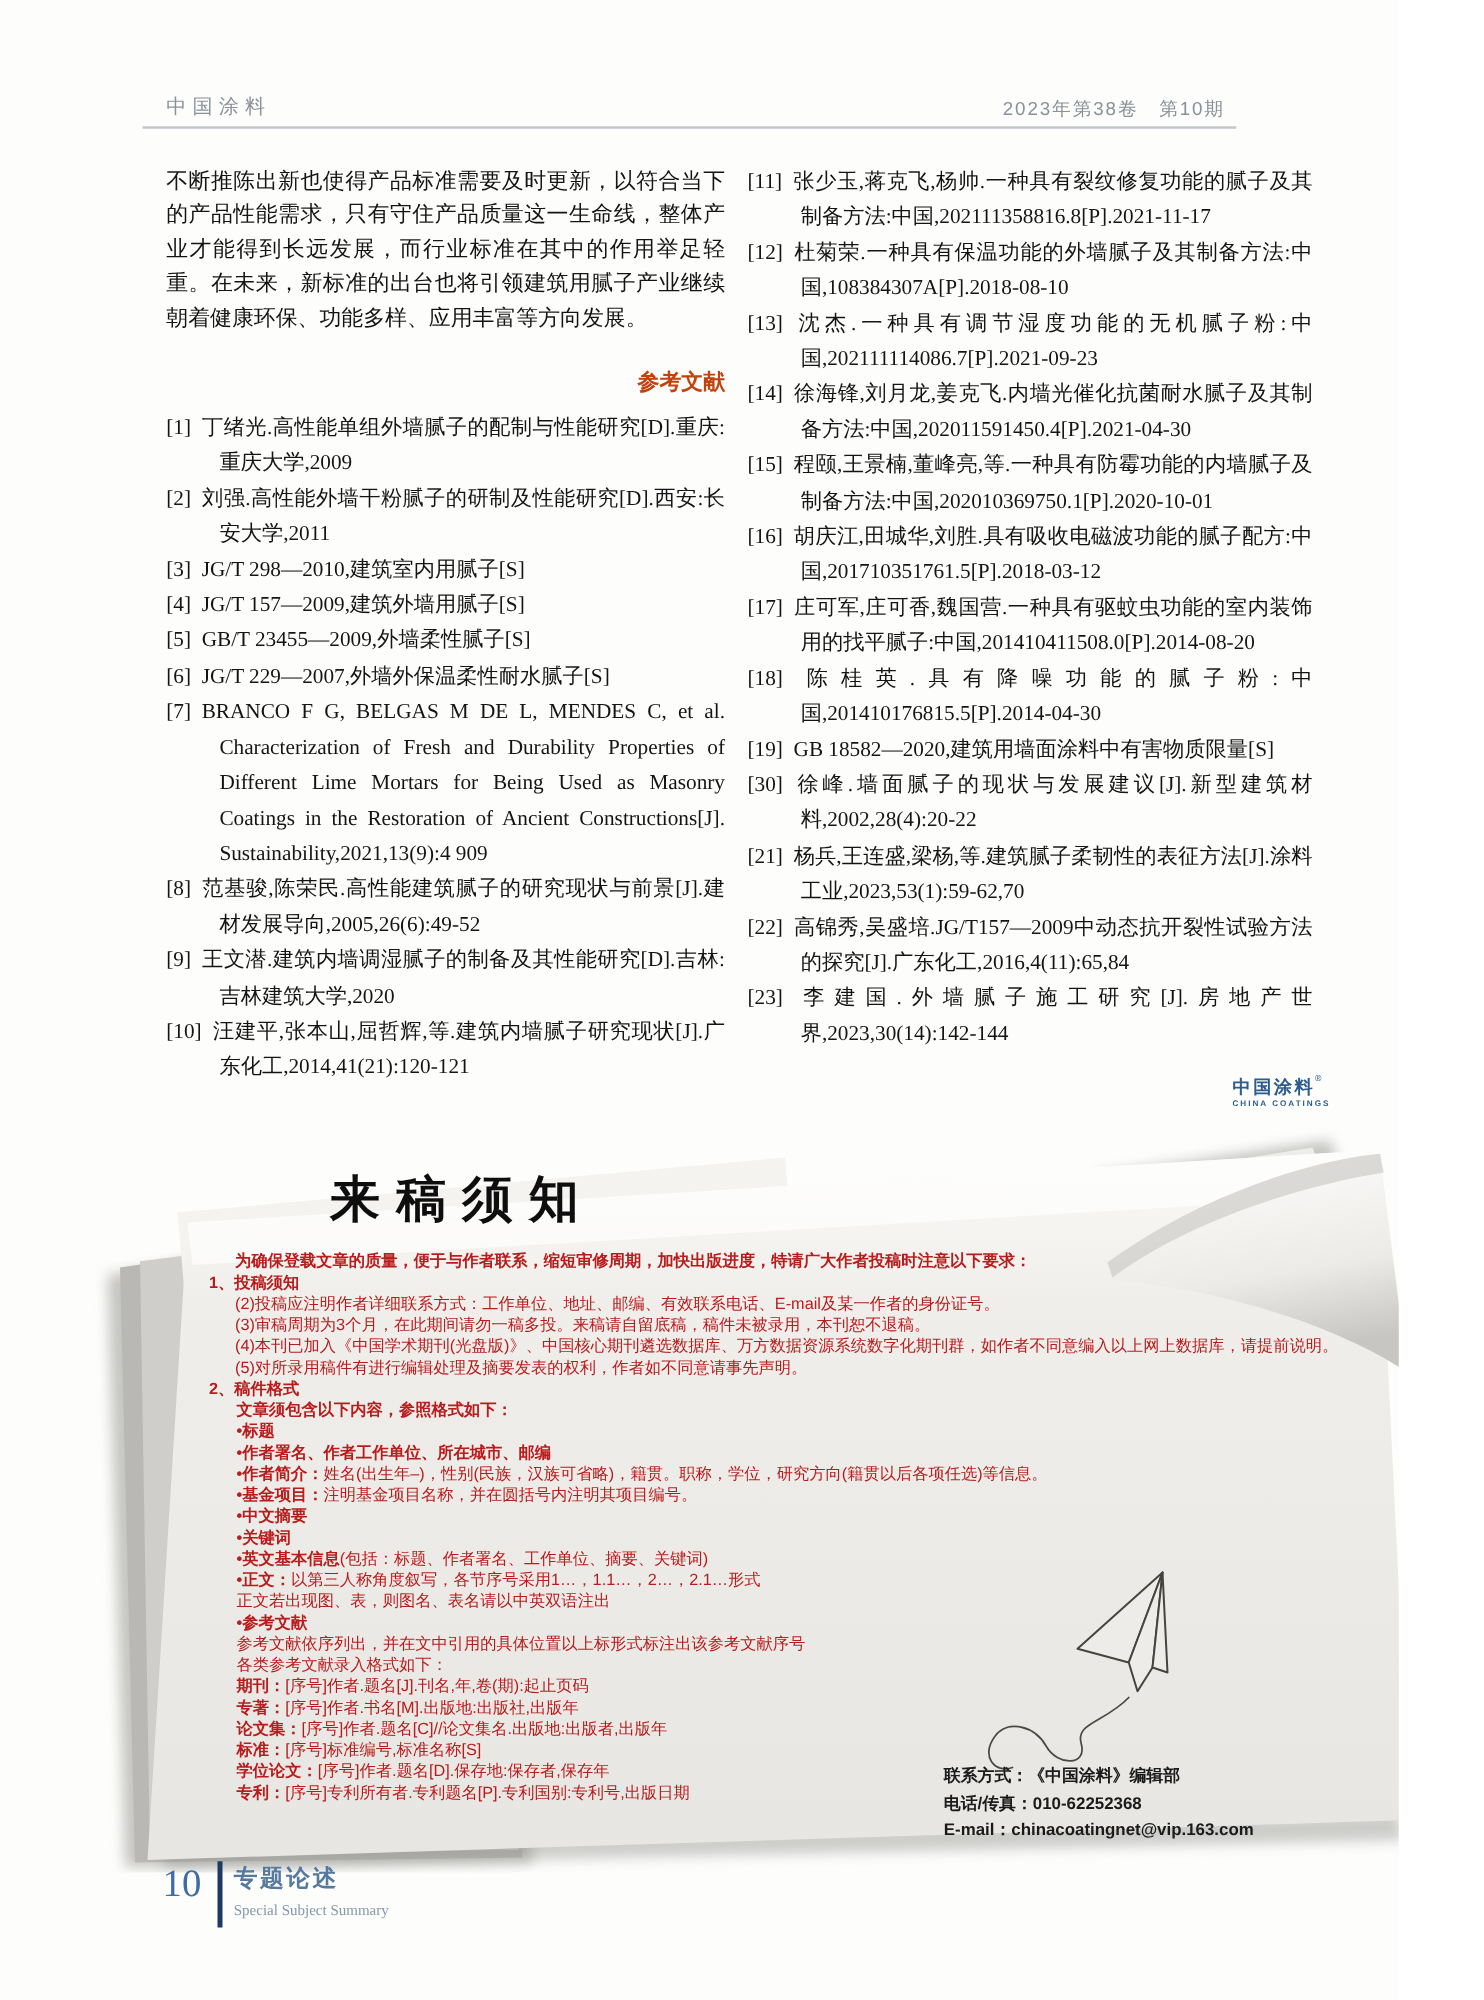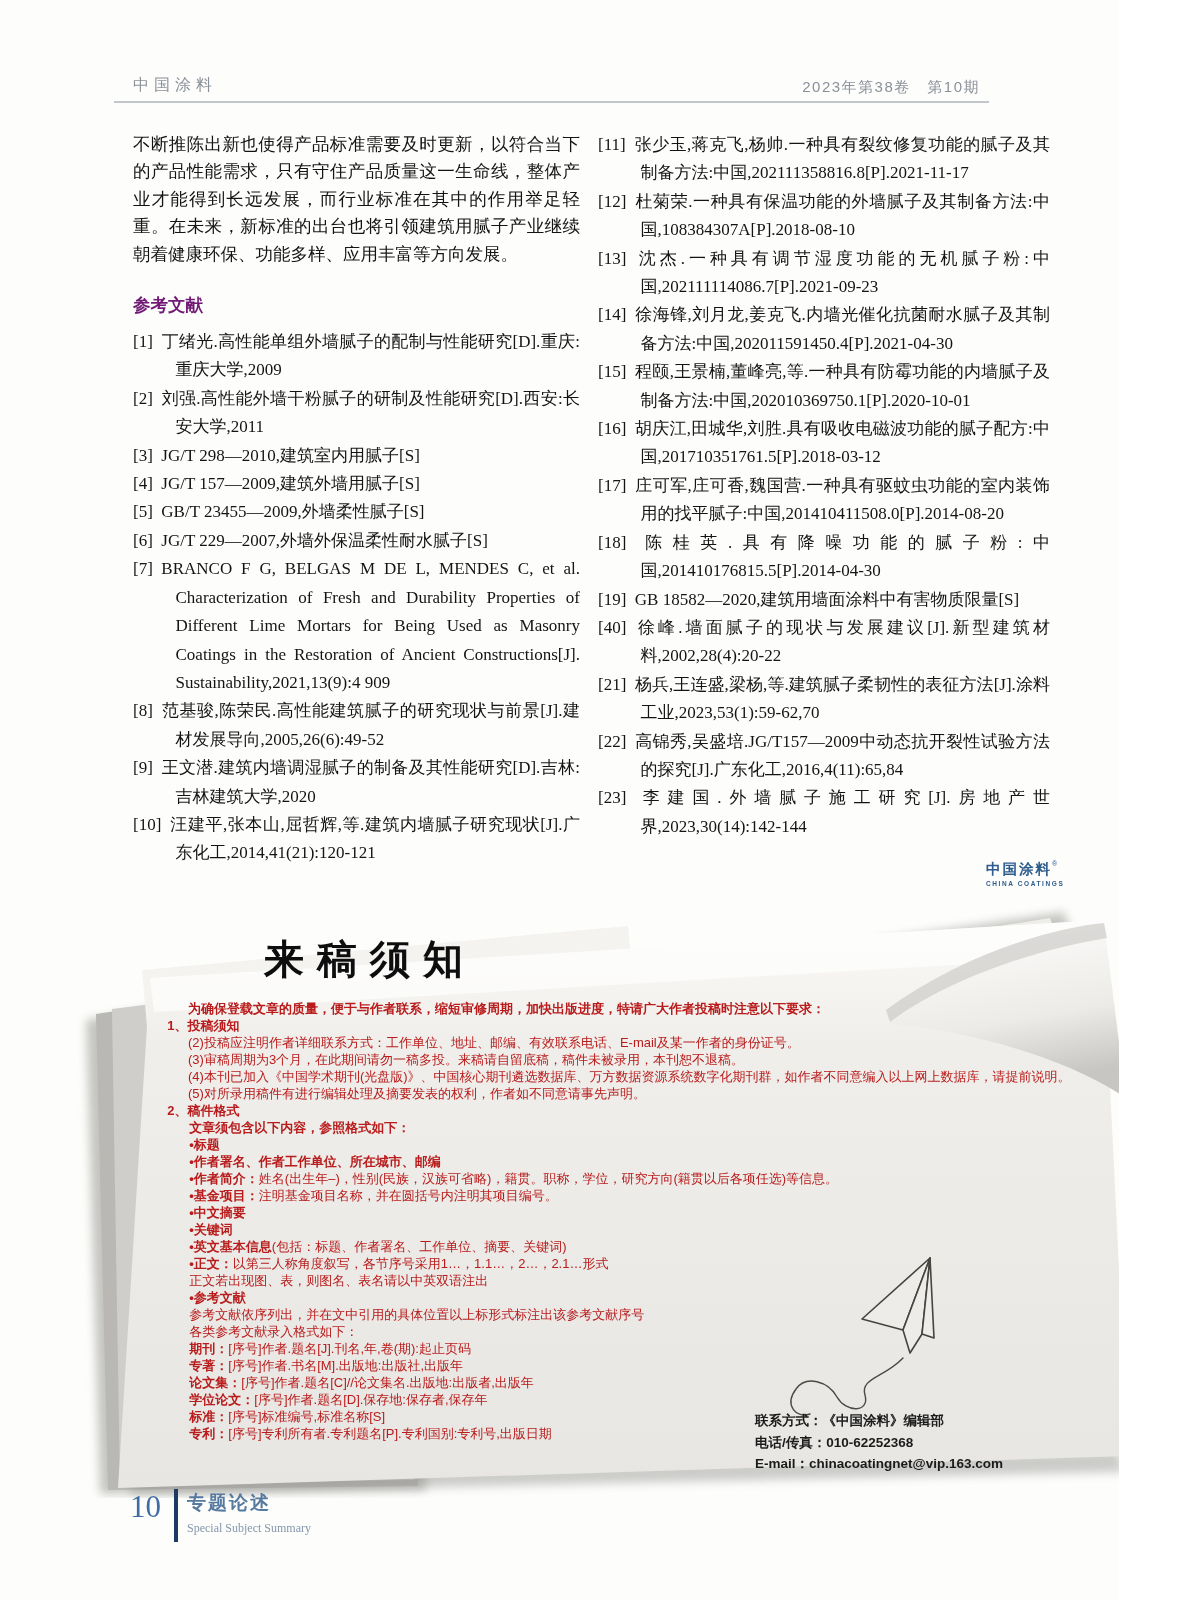--- a/index.html
+++ b/index.html
@@ -10,21 +10,21 @@
   .header-journal { position:absolute; left:133px; top:75px; font-family:"Liberation Sans",sans-serif;
                     font-size:16px; letter-spacing:5px; color:#8b919a; }
   .header-issue   { position:absolute; right:139px; top:78px; font-family:"Liberation Sans",sans-serif;
                     font-size:15px; letter-spacing:1.5px; color:#8b919a; }
   .header-rule    { position:absolute; left:114px; right:130px; top:101px; height:2px; background:#c3c7cd; }
 
   
   .col-left  { position:absolute; left:133px; top:131px; width:447px; }
   .col-right { position:absolute; left:598px; top:131px; width:452px; }
   .para { margin:0; font-size:17.5px; line-height:27.4px; text-align:justify; }
-  .refs-heading { margin:25px 0 11px; text-align:left; font-size:17.5px; font-weight:700; color:#701a75; }
+  .refs-heading { margin:25px 0 11px; text-align:right; font-size:17.5px; font-weight:700; color:#c2410c; }
   .ref { margin:0; font-size:17px; line-height:28.4px; text-align:justify; padding-left:2.5em; text-indent:-2.5em; }
   .ref-num { padding-right:0.5em; }
 
   
   .logo { position:absolute; left:986px; top:860px; color:#2d5c8c; font-family:"Liberation Sans",sans-serif; }
   .logo-name { font-size:14.5px; font-weight:700; letter-spacing:2px; }
   .logo-reg  { font-size:7px; vertical-align:top; }
   .logo-sub  { font-size:6.5px; font-weight:600; letter-spacing:1.6px; margin-top:1px; }
 
   
@@ -103,21 +103,21 @@
         <p class="ref"><span class="ref-num">[15]</span><span>程颐,王景楠,董峰亮,等.一种具有防霉功能的内墙腻子及制备方法:中国,202010369750.1[P].2020-10-01</span></p>
 
         <p class="ref"><span class="ref-num">[16]</span><span>胡庆江,田城华,刘胜.具有吸收电磁波功能的腻子配方:中国,201710351761.5[P].2018-03-12</span></p>
 
         <p class="ref"><span class="ref-num">[17]</span><span>庄可军,庄可香,魏国营.一种具有驱蚊虫功能的室内装饰用的找平腻子:中国,201410411508.0[P].2014-08-20</span></p>
 
         <p class="ref"><span class="ref-num">[18]</span><span>陈桂英.具有降噪功能的腻子粉:中国,201410176815.5[P].2014-04-30</span></p>
 
         <p class="ref"><span class="ref-num">[19]</span><span>GB 18582—2020,建筑用墙面涂料中有害物质限量[S]</span></p>
 
-        <p class="ref"><span class="ref-num">[40]</span><span>徐峰.墙面腻子的现状与发展建议[J].新型建筑材料,2002,28(4):20-22</span></p>
+        <p class="ref"><span class="ref-num">[30]</span><span>徐峰.墙面腻子的现状与发展建议[J].新型建筑材料,2002,28(4):20-22</span></p>
 
         <p class="ref"><span class="ref-num">[21]</span><span>杨兵,王连盛,梁杨,等.建筑腻子柔韧性的表征方法[J].涂料工业,2023,53(1):59-62,70</span></p>
 
         <p class="ref"><span class="ref-num">[22]</span><span>高锦秀,吴盛培.JG/T157—2009中动态抗开裂性试验方法的探究[J].广东化工,2016,4(11):65,84</span></p>
 
         <p class="ref"><span class="ref-num">[23]</span><span>李建国.外墙腻子施工研究[J].房地产世界,2023,30(14):142-144</span></p>
       </div>
   </section>
 
   <div class="logo">
@@ -203,23 +203,23 @@
             <p><span class="b"></span><span>参考文献依序列出，并在文中引用的具体位置以上标形式标注出该参考文献序号</span></p>
 
             <p><span class="b"></span><span>各类参考文献录入格式如下：</span></p>
 
             <p><span class="b">期刊：</span><span>[序号]作者.题名[J].刊名,年,卷(期):起止页码</span></p>
 
             <p><span class="b">专著：</span><span>[序号]作者.书名[M].出版地:出版社,出版年</span></p>
 
             <p><span class="b">论文集：</span><span>[序号]作者.题名[C]//论文集名.出版地:出版者,出版年</span></p>
 
+            <p><span class="b">标准：</span><span>[序号]标准编号,标准名称[S]</span></p>
+
             <p><span class="b">学位论文：</span><span>[序号]作者.题名[D].保存地:保存者,保存年</span></p>
-
-            <p><span class="b">标准：</span><span>[序号]标准编号,标准名称[S]</span></p>
 
             <p><span class="b">专利：</span><span>[序号]专利所有者.专利题名[P].专利国别:专利号,出版日期</span></p>
           </div>
       </div>
     </div>
 
     <svg class="airplane-svg" width="240" height="190" viewBox="0 0 240 190">
       <g stroke="#45443f" stroke-width="1.6" fill="#edece8" stroke-linejoin="round">
         <path d="M212,20 L144,81 L185,92 Z"></path>
         <path d="M212,20 L185,92 L192,115 L204,96 Z"></path>

